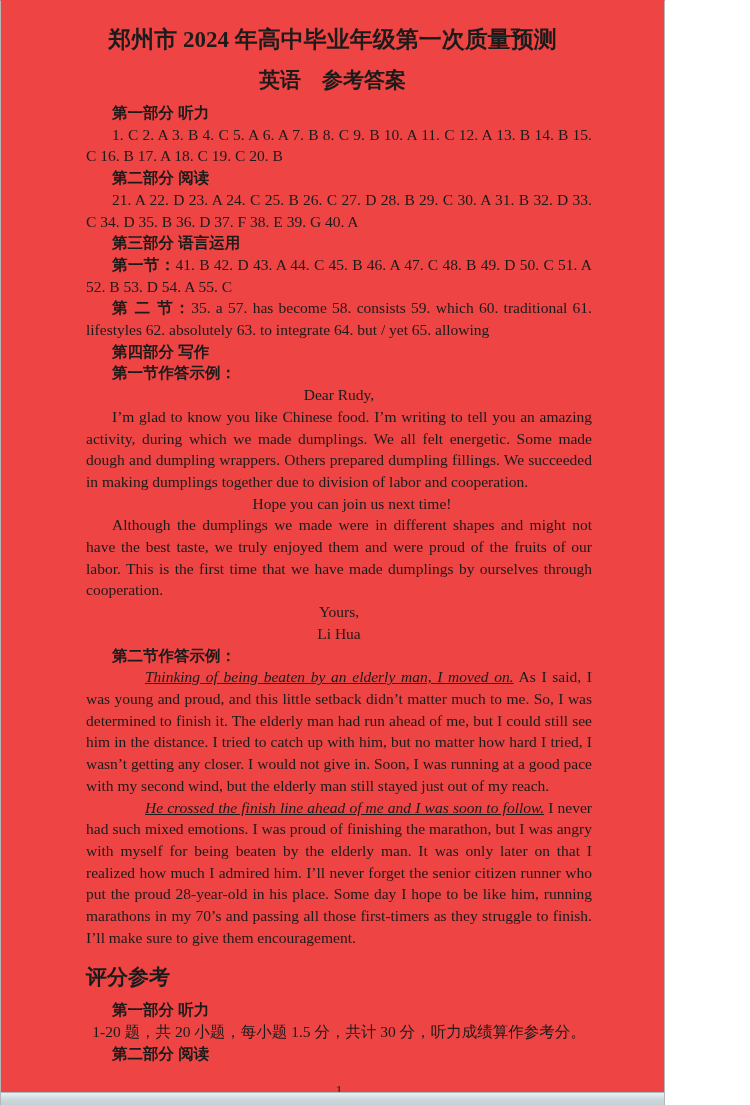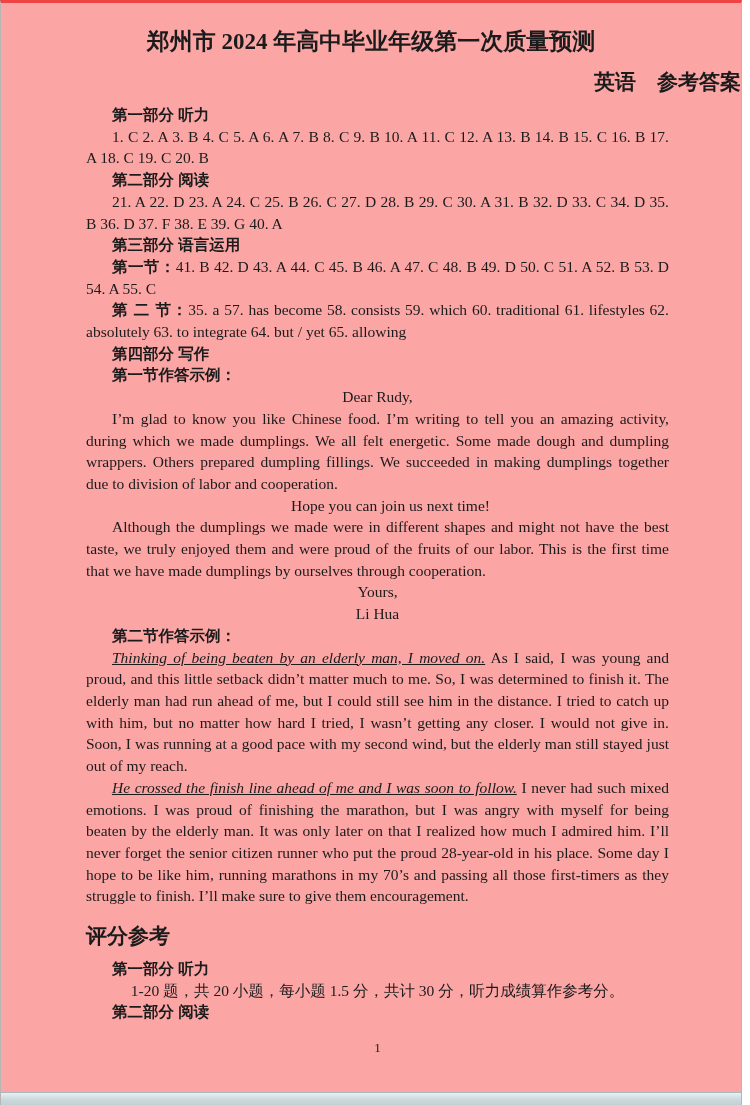--- a/index.html
+++ b/index.html
@@ -1,54 +1,54 @@
 <!DOCTYPE html>
 <html><head>
 <meta charset="utf-8">
 <style>
   html,body { margin:0; padding:0; background:#ffffff; }
   .page {
     position:relative;
-    width:742px; height:1105px;
+    width:665px; height:1105px;
     box-sizing:border-box;
-    background:#fca5a5;
-    border-top:3px solid #ef4444;
+    background:#ef4444;
+    border-top:1px solid #ef4444;
     border-left:1px solid #b6b6b6;
     border-right:1px solid #b6b6b6;
     overflow:hidden;
     font-family:"Liberation Serif","DejaVu Serif",serif;
     color:#1b1b1b;
   }
   .doc-title {
     text-align:center; font-weight:bold;
     font-size:23px; line-height:32px;
     padding-top:23px;
     font-family:"Liberation Serif","DejaVu Serif",serif;
   }
   .doc-subtitle {
-    text-align:right; font-weight:bold;
+    text-align:center; font-weight:bold;
     font-size:21px; line-height:30px;
     margin-top:9px;
     font-family:"Liberation Serif","DejaVu Serif",serif;
   }
   .content { margin:7px 72px 0 85px; }
   .content p { margin:0; font-size:15.5px; line-height:21.7px; text-align:justify; }
   .content p.left { text-align:center; }
   .indent { text-indent:26px; }
   .cnh {
     font-weight:bold;
     font-family:"Liberation Sans","DejaVu Sans",sans-serif;
     padding-left:26px;
     text-align:left !important;
   }
   .inline-label {
     font-weight:bold;
     font-family:"Liberation Sans","DejaVu Sans",sans-serif;
   }
-  .lead { font-style:italic; text-decoration:underline; }
+  .lead { font-style:italic; text-decoration:underline;margin-left:33px; }
   .score-title {
     text-align:left; font-weight:bold;
     font-size:21px !important; line-height:30px !important;
     margin:14px 0 7px 0 !important;
     font-family:"Liberation Sans","DejaVu Sans",sans-serif;
     text-indent:0 !important;
   }
   .page-number {
     text-align:center !important;
     font-size:13px !important;

